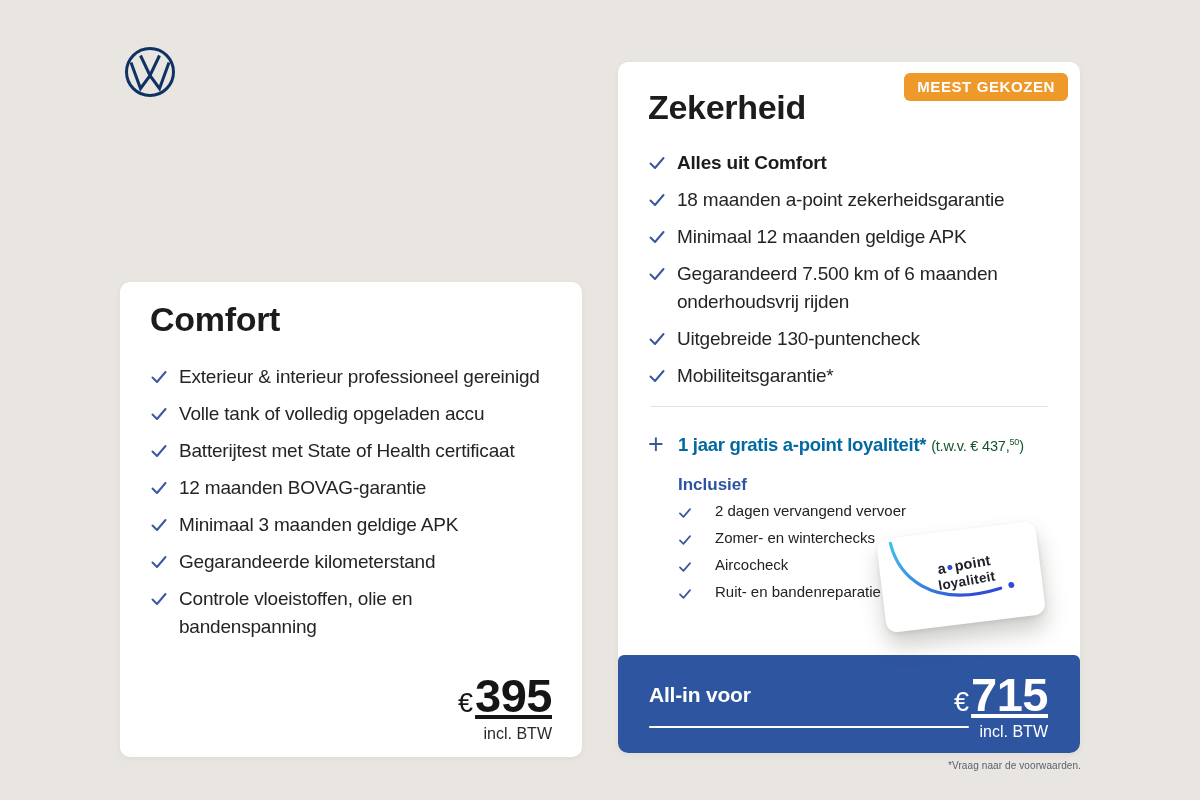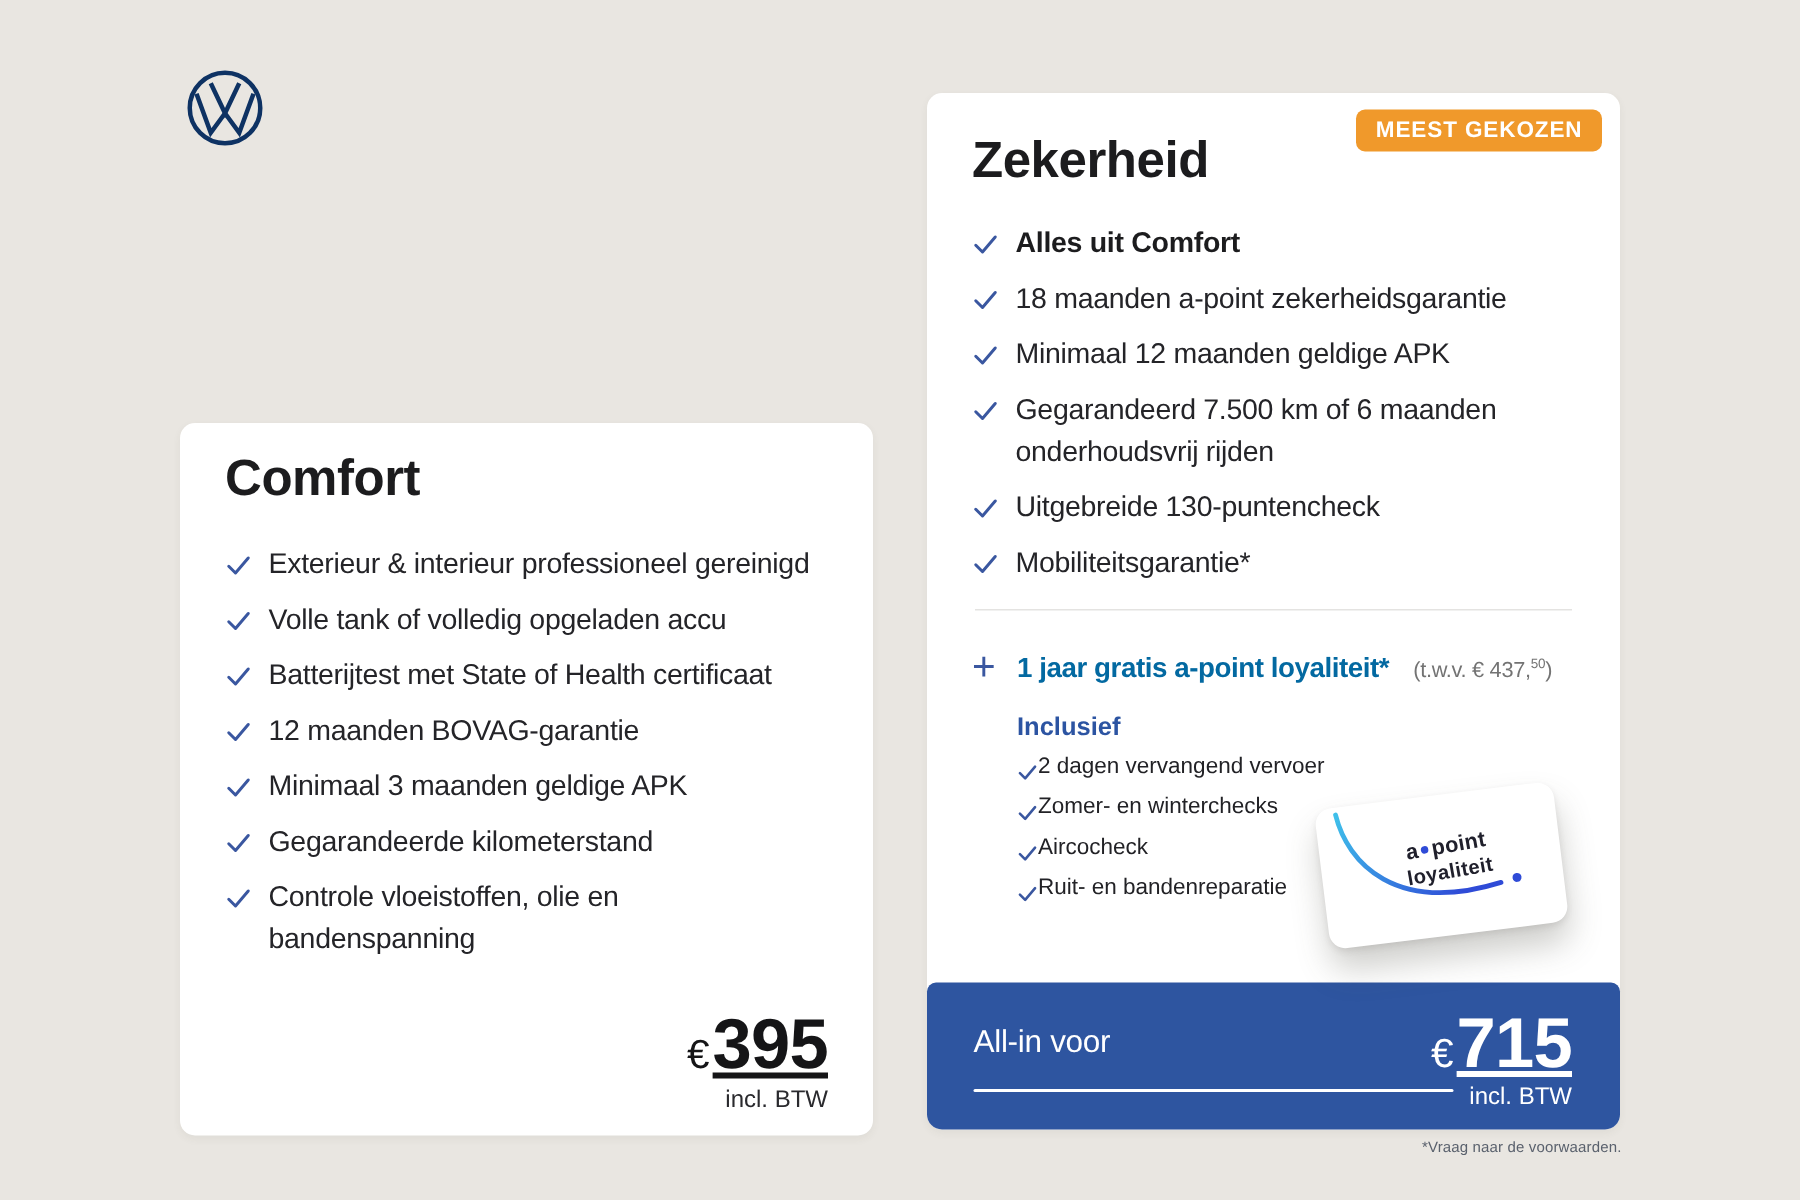--- a/index.html
+++ b/index.html
@@ -53,28 +53,28 @@
   
   .bonus-row {
     display:flex; align-items:baseline; gap:10px;
     margin-top:25px; white-space:nowrap;
   }
   .plus-icon {
     color:#3a57a0; font-size:27px; font-weight:400;
     flex:none; width:20px; line-height:20px; position:relative; top:2px;
   }
   .bonus-title { font-size:18.5px; font-weight:700; color:#0369a1; letter-spacing:-0.3px; }
-  .bonus-worth { font-size:14.5px; color:#737373; margin-left:16px; letter-spacing:-0.2px; }
+  .bonus-worth { font-size:14.5px; color:#14532d; margin-left:5px; letter-spacing:-0.2px; }
   .bonus-worth sup { font-size:9px; }
 
   .included { margin:19px 0 0 30px; }
   .included-label { font-size:17px; font-weight:600; color:#2c54a2; margin-bottom:5px; }
   ul.sub-features { list-style:none; }
   .sub-feat {
-    display:flex; gap:0; align-items:flex-end;
+    display:flex; gap:23px; align-items:center;
     font-size:15px; line-height:22px; color:#222226; margin-bottom:5px;
   }
   .chk.small { width:14px; height:14px; margin-top:3px; }
 
   
   .loyalty-card {
     position:absolute; left:263px; top:468px; width:160px; height:94px;
     background:#ffffff; border-radius:11px;
     transform:rotate(-7deg);
     box-shadow:0 14px 22px rgba(80,78,70,0.28), 0 2px 4px rgba(80,78,70,0.12);
@@ -87,21 +87,21 @@
     display:inline-block; width:5px; height:5px; border-radius:50%;
     background:#2f4bd7; margin:0 2px; position:relative; top:-2px;
   }
   .lc-line2 { font-size:13.5px; font-weight:600; color:#20202c; letter-spacing:0.3px; margin-top:1px; }
 
   
   .zeker-footer {
     position:absolute; left:0; right:0; bottom:0; height:98px;
     background:#2e55a0; border-radius:6px 6px 10px 10px; z-index:2;
   }
-  .footer-label { position:absolute; left:31px; top:28px; font-size:21px; color:#ffffff; letter-spacing:-0.2px; }
+  .footer-label { position:absolute; left:31px; top:28px; font-size:21px; color:#ffffff; letter-spacing:-0.2px;font-weight:bold; }
   .footer-line { position:absolute; left:31px; bottom:25px; width:320px; height:2px; background:#ffffff; border-radius:1px; }
   .footer-price { position:absolute; right:32px; top:12px; text-align:right; color:#ffffff; }
 
   .price-line { display:flex; align-items:baseline; justify-content:flex-end; }
   .cur { font-size:27px; font-weight:500; margin-right:2px; }
   .amt { font-size:47px; font-weight:700; letter-spacing:-0.5px;text-decoration:underline; }
   .tax { font-size:16px; margin-top:1px; }
 
   
   .comfort-price { position:absolute; right:30px; bottom:14px; text-align:right; color:#151517; }

